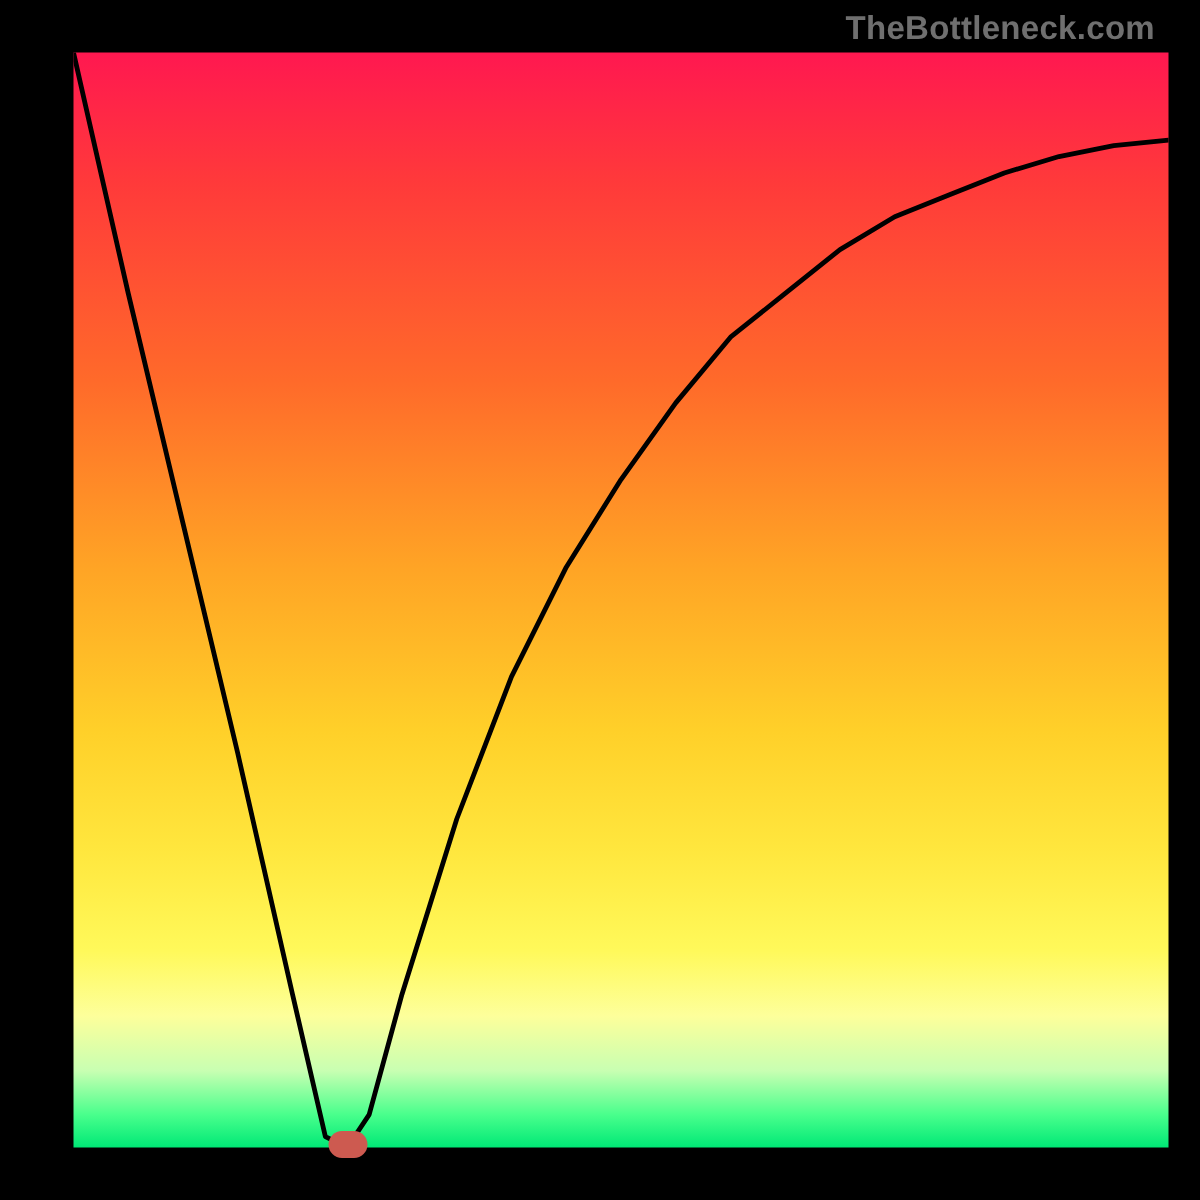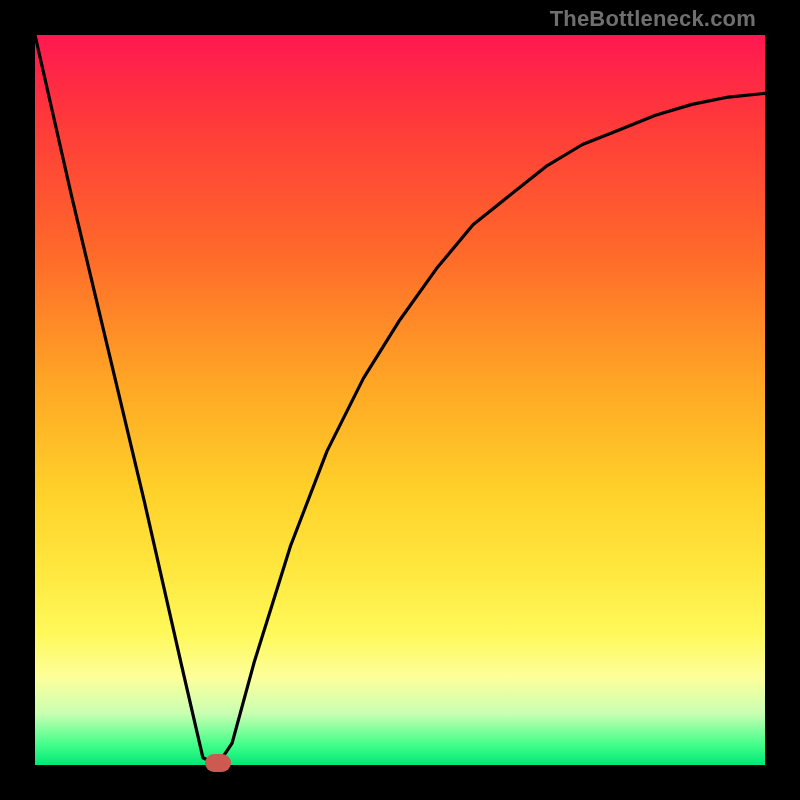--- a/index.html
+++ b/index.html
@@ -9,20 +9,21 @@
     height: 800px;
     overflow: hidden;
     background: #000;
     font-family: Arial, Helvetica, sans-serif;
   }
   .stage {
     position: relative;
     width: 768px;
     height: 800px;
     background: #000;
+    margin-left: 14px;
   }
   .plot-area {
     position: absolute;
     left: 35px;
     top: 35px;
     width: 730px;
     height: 730px;
     background: linear-gradient(to bottom,
       #ff1850 0%,
       #ff3a3a 12%,

